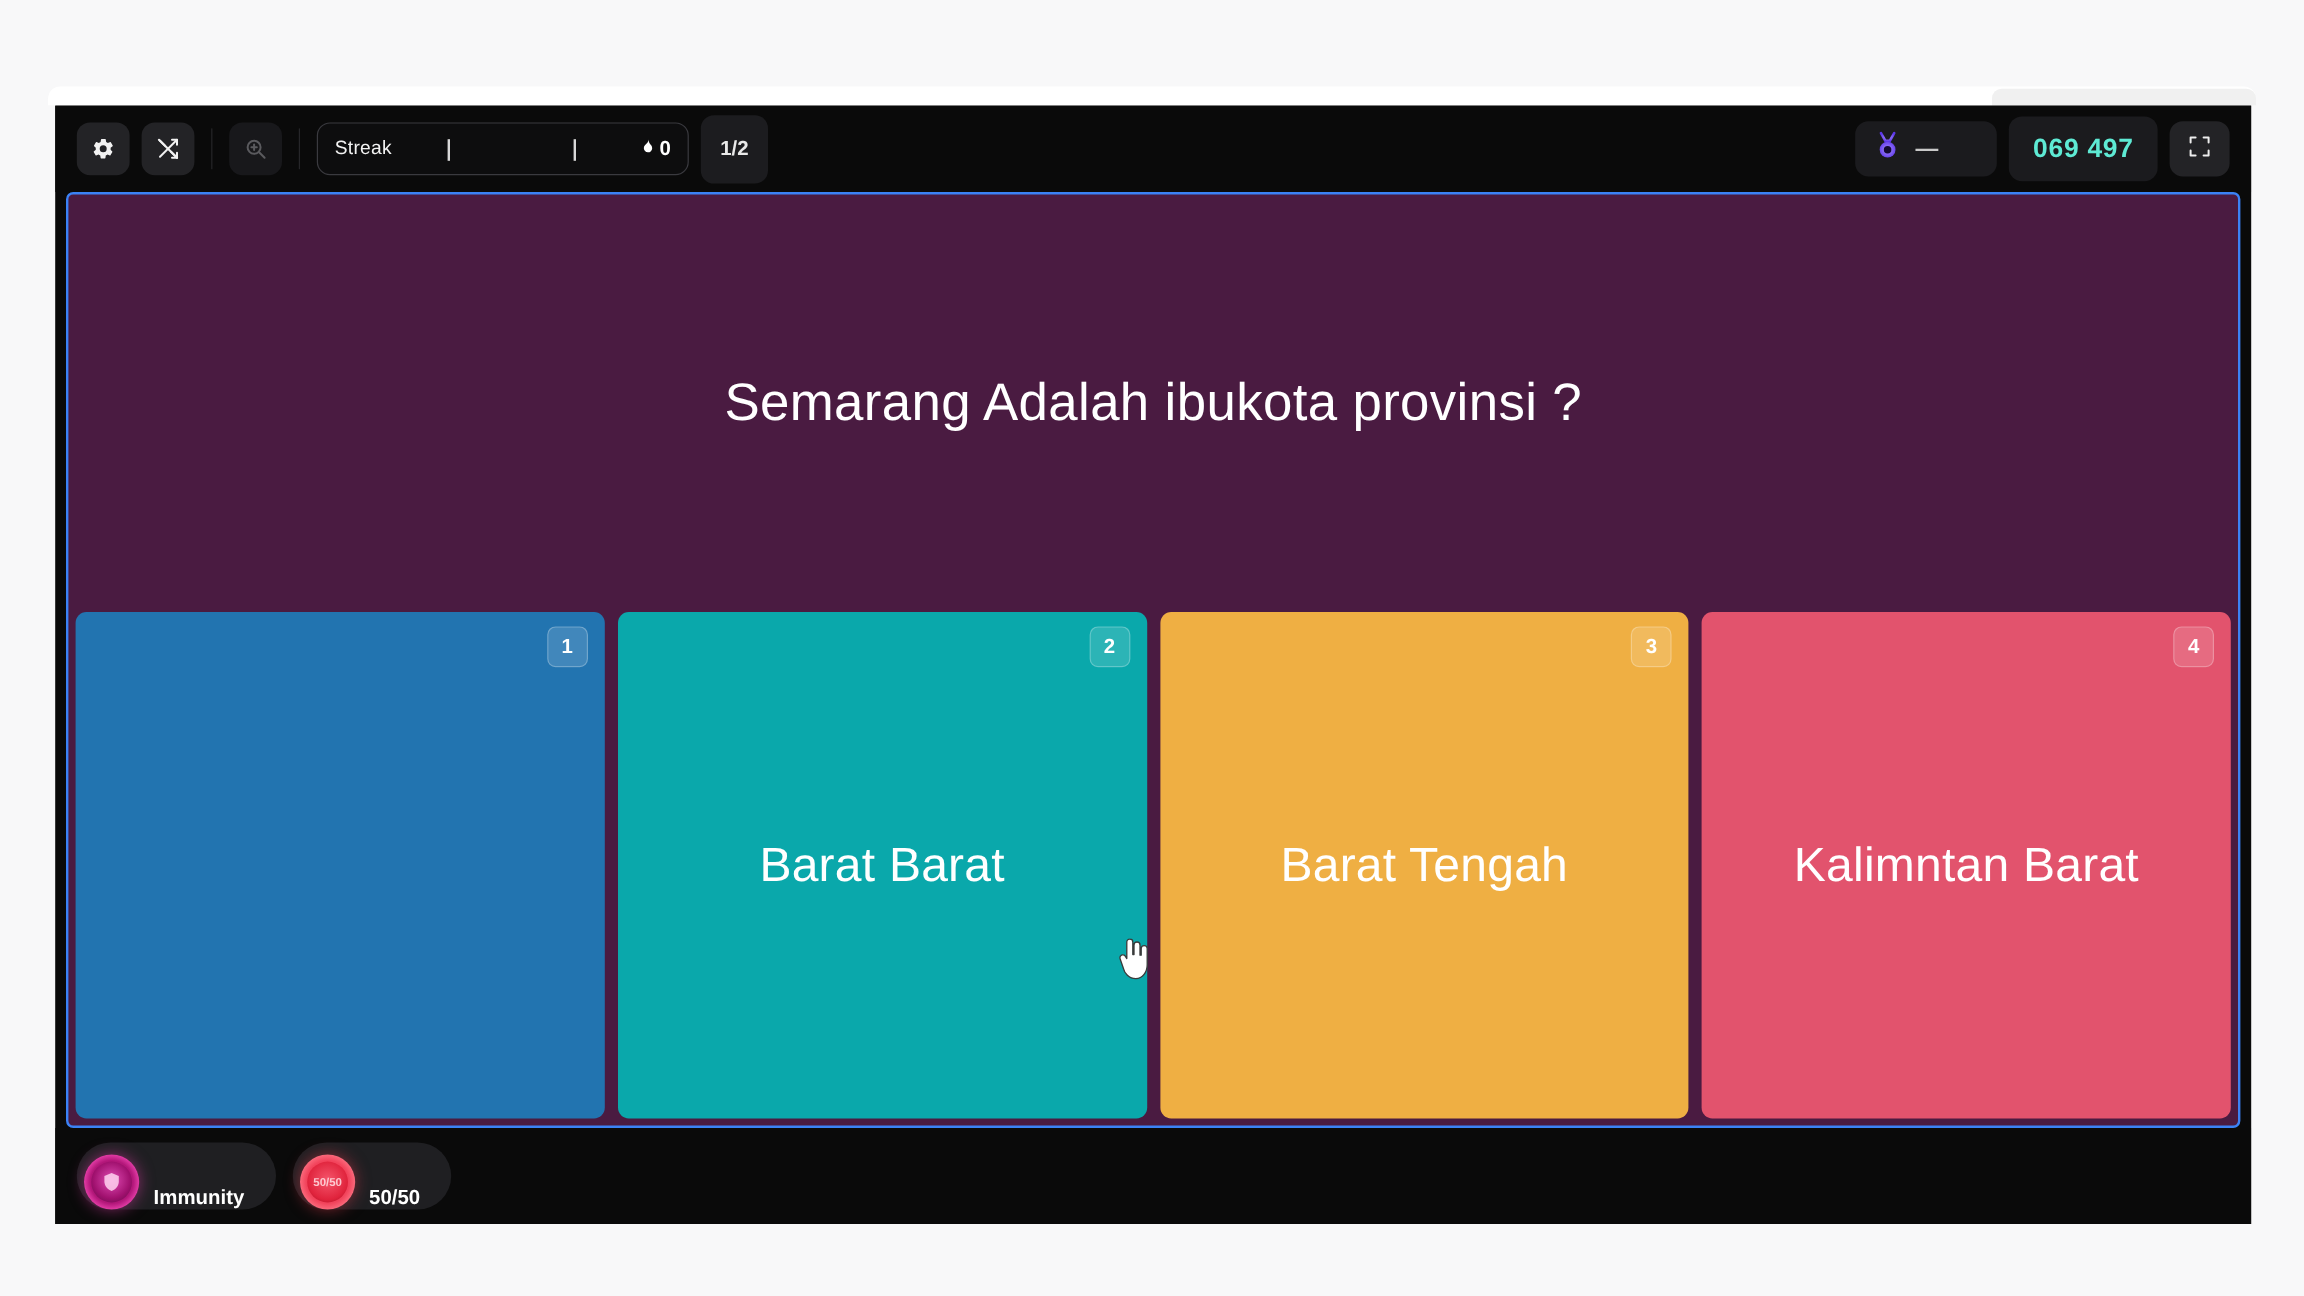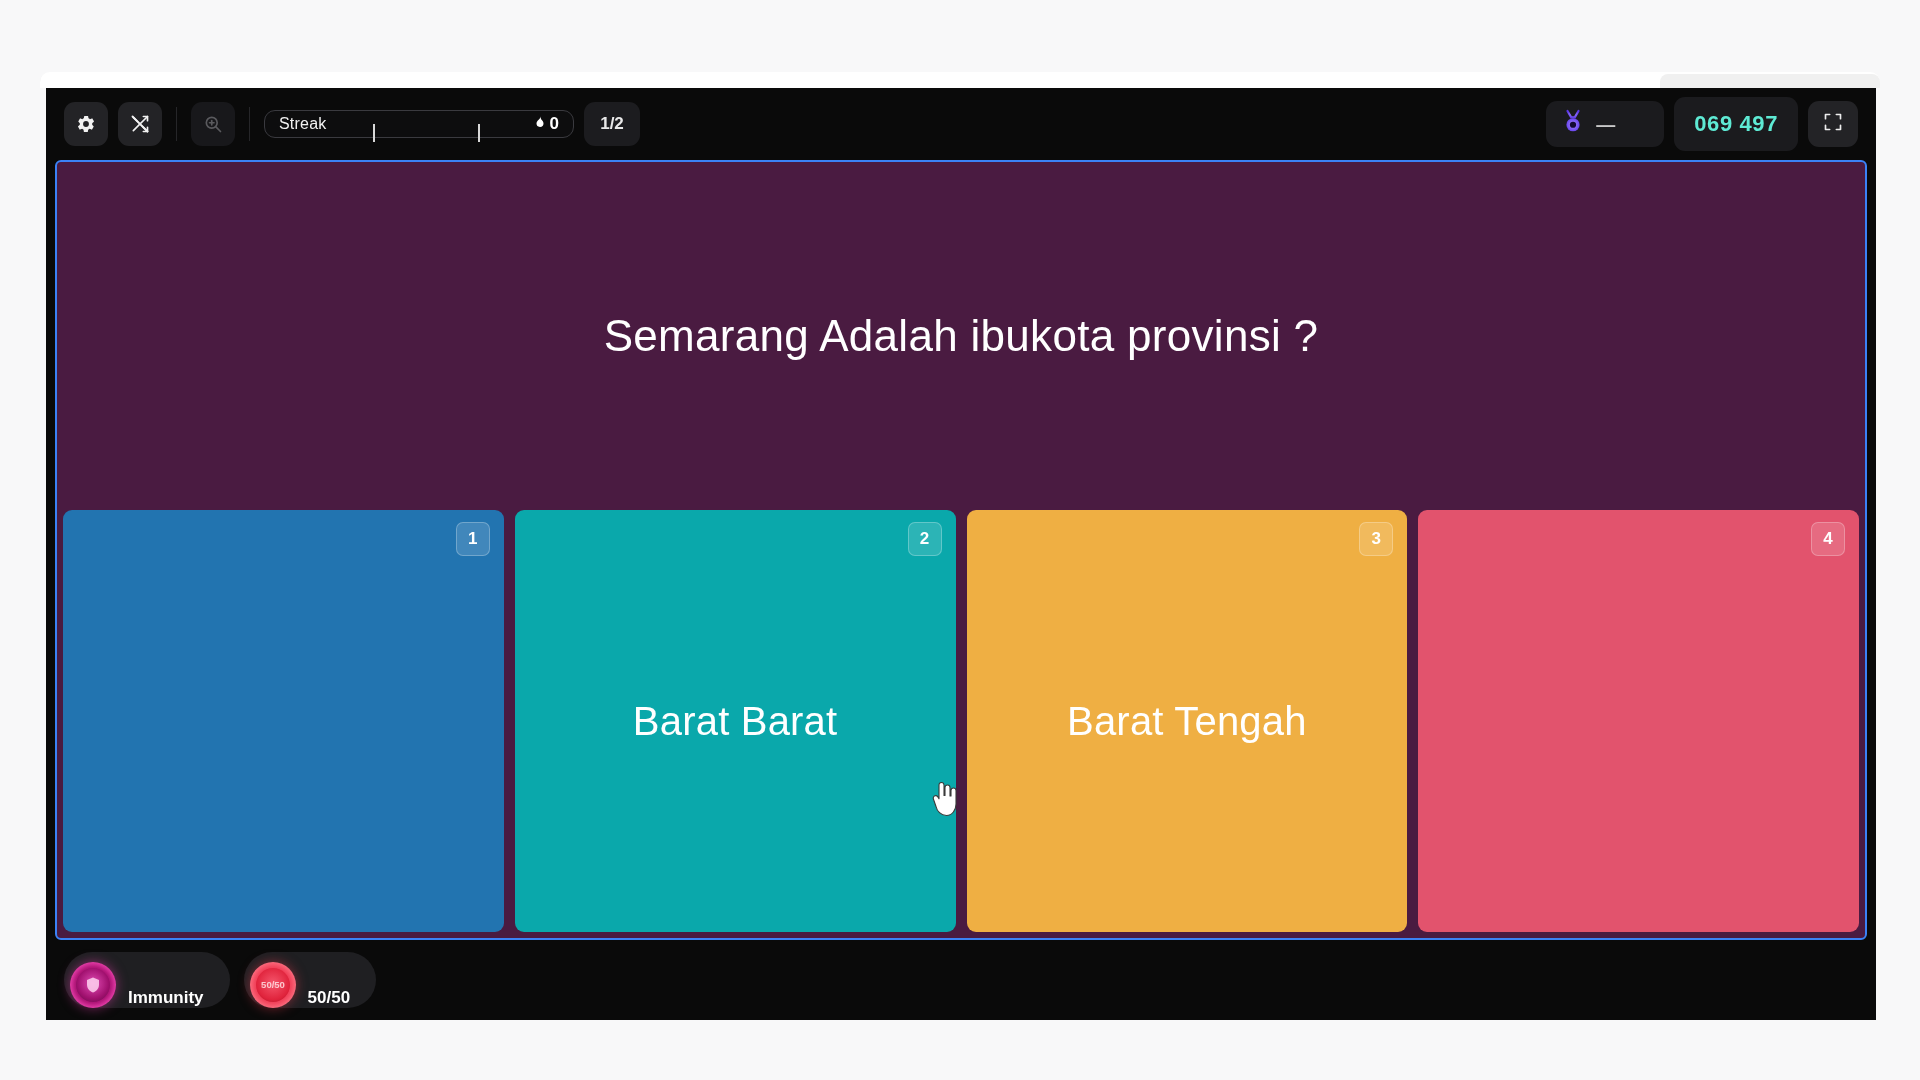--- a/index.html
+++ b/index.html
@@ -45,37 +45,37 @@
     width: 44px; height: 44px; border-radius: 11px;
     background: #232326;
     display: flex; align-items: center; justify-content: center;
     flex: none; cursor: pointer;
   }
   .tb-btn.dim { background: #18181b; }
   .tb-btn svg { display: block; }
   .tb-divider { width: 1px; height: 34px; background: #262629; margin: 0 4px; flex: none; }
 
   .streak-box {
-    height: 28px; width: 310px; flex: none;
+    height: 44px; width: 310px; flex: none;
     background: #0d0d0e; border: 1px solid #3a3a3f; border-radius: 11px;
     display: flex; align-items: center; position: relative;
     padding: 0 14px; cursor: pointer;
   }
   .streak-label { color: #f2f2f2; font-size: 16px; font-weight: 500; letter-spacing: .2px; }
   .streak-ticks { position: absolute; left: 0; right: 0; top: 0; bottom: 0; }
   .streak-tick { position: absolute; top: 13px; width: 2px; height: 18px; background: #d8d8d8; }
   .streak-tick.t1 { left: 108px; }
   .streak-tick.t2 { left: 213px; }
   .streak-count {
     margin-left: auto; color: #ffffff; font-size: 17px; font-weight: 600;
     display: flex; align-items: center; gap: 3px;
   }
 
   .page-counter {
-    height: 44px; min-width: 56px; padding: 0 14px; flex: none;
+    height: 57px; min-width: 56px; padding: 0 14px; flex: none;
     background: #1c1c1f; border-radius: 11px;
     display: flex; align-items: center; justify-content: center;
     color: #e9e9e9; font-size: 17px; font-weight: 600; cursor: pointer;
   }
 
   .toolbar-right { margin-left: auto; display: flex; align-items: center; gap: 10px; }
   .rank-pill {
     height: 46px; min-width: 118px; padding: 0 16px;
     background: #1b1b1e; border-radius: 11px;
     display: flex; align-items: center; gap: 12px; cursor: pointer;
@@ -300,20 +300,21 @@
           <span class="answer-label">Barat Barat</span>
         </div>
 
         <div class="answer-tile" style="background:#efaf43;">
           <span class="answer-badge">3</span>
           <span class="answer-label">Barat Tengah</span>
         </div>
 
         <div class="answer-tile" style="background:#e2536d;">
           <span class="answer-badge">4</span>
+          <span class="answer-label">Kalimntan Barat</span>
         </div>
 
       </div>
     </div>
 
     <div class="powerups">
 
       <div class="powerup">
         <span class="pu-icon pu-immunity">
           <span class="ring"></span>

